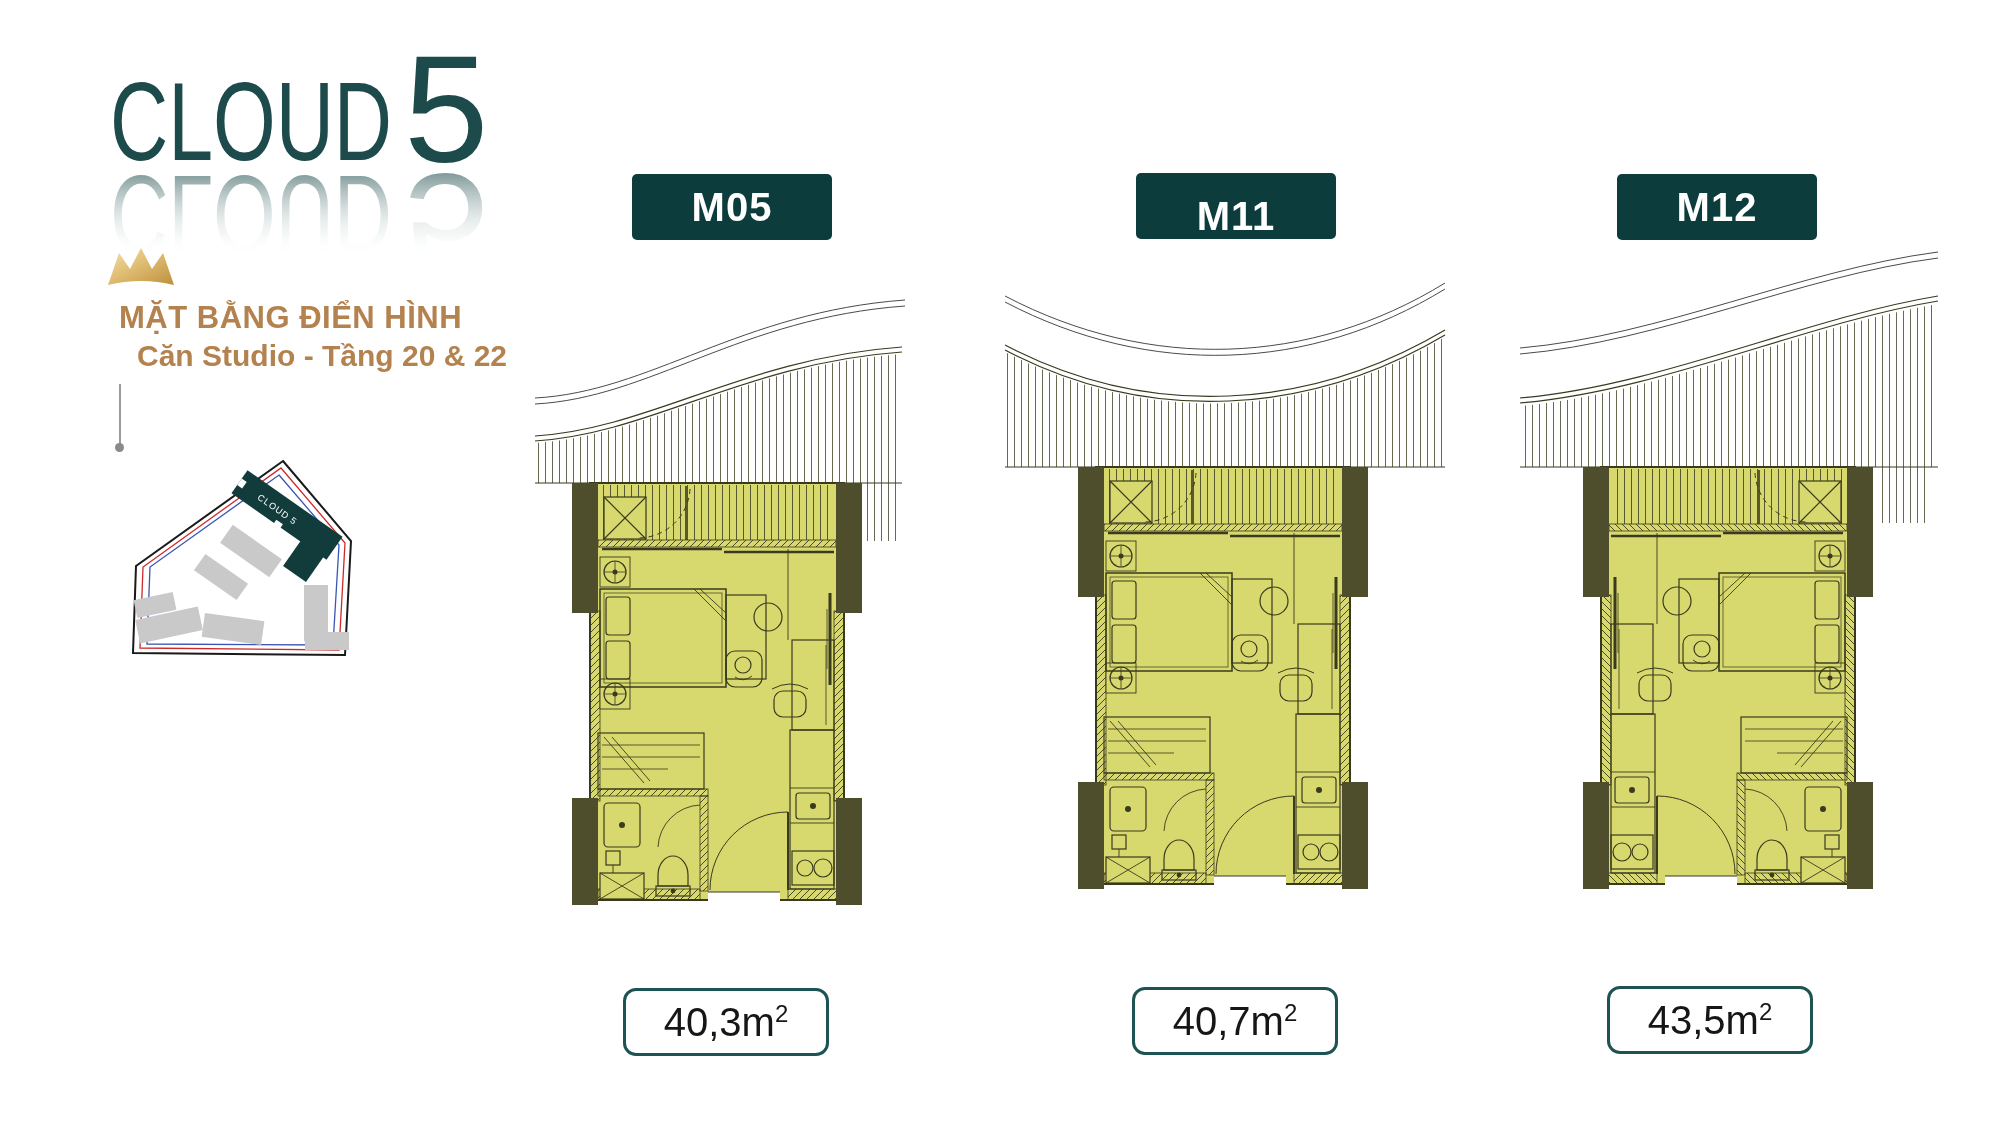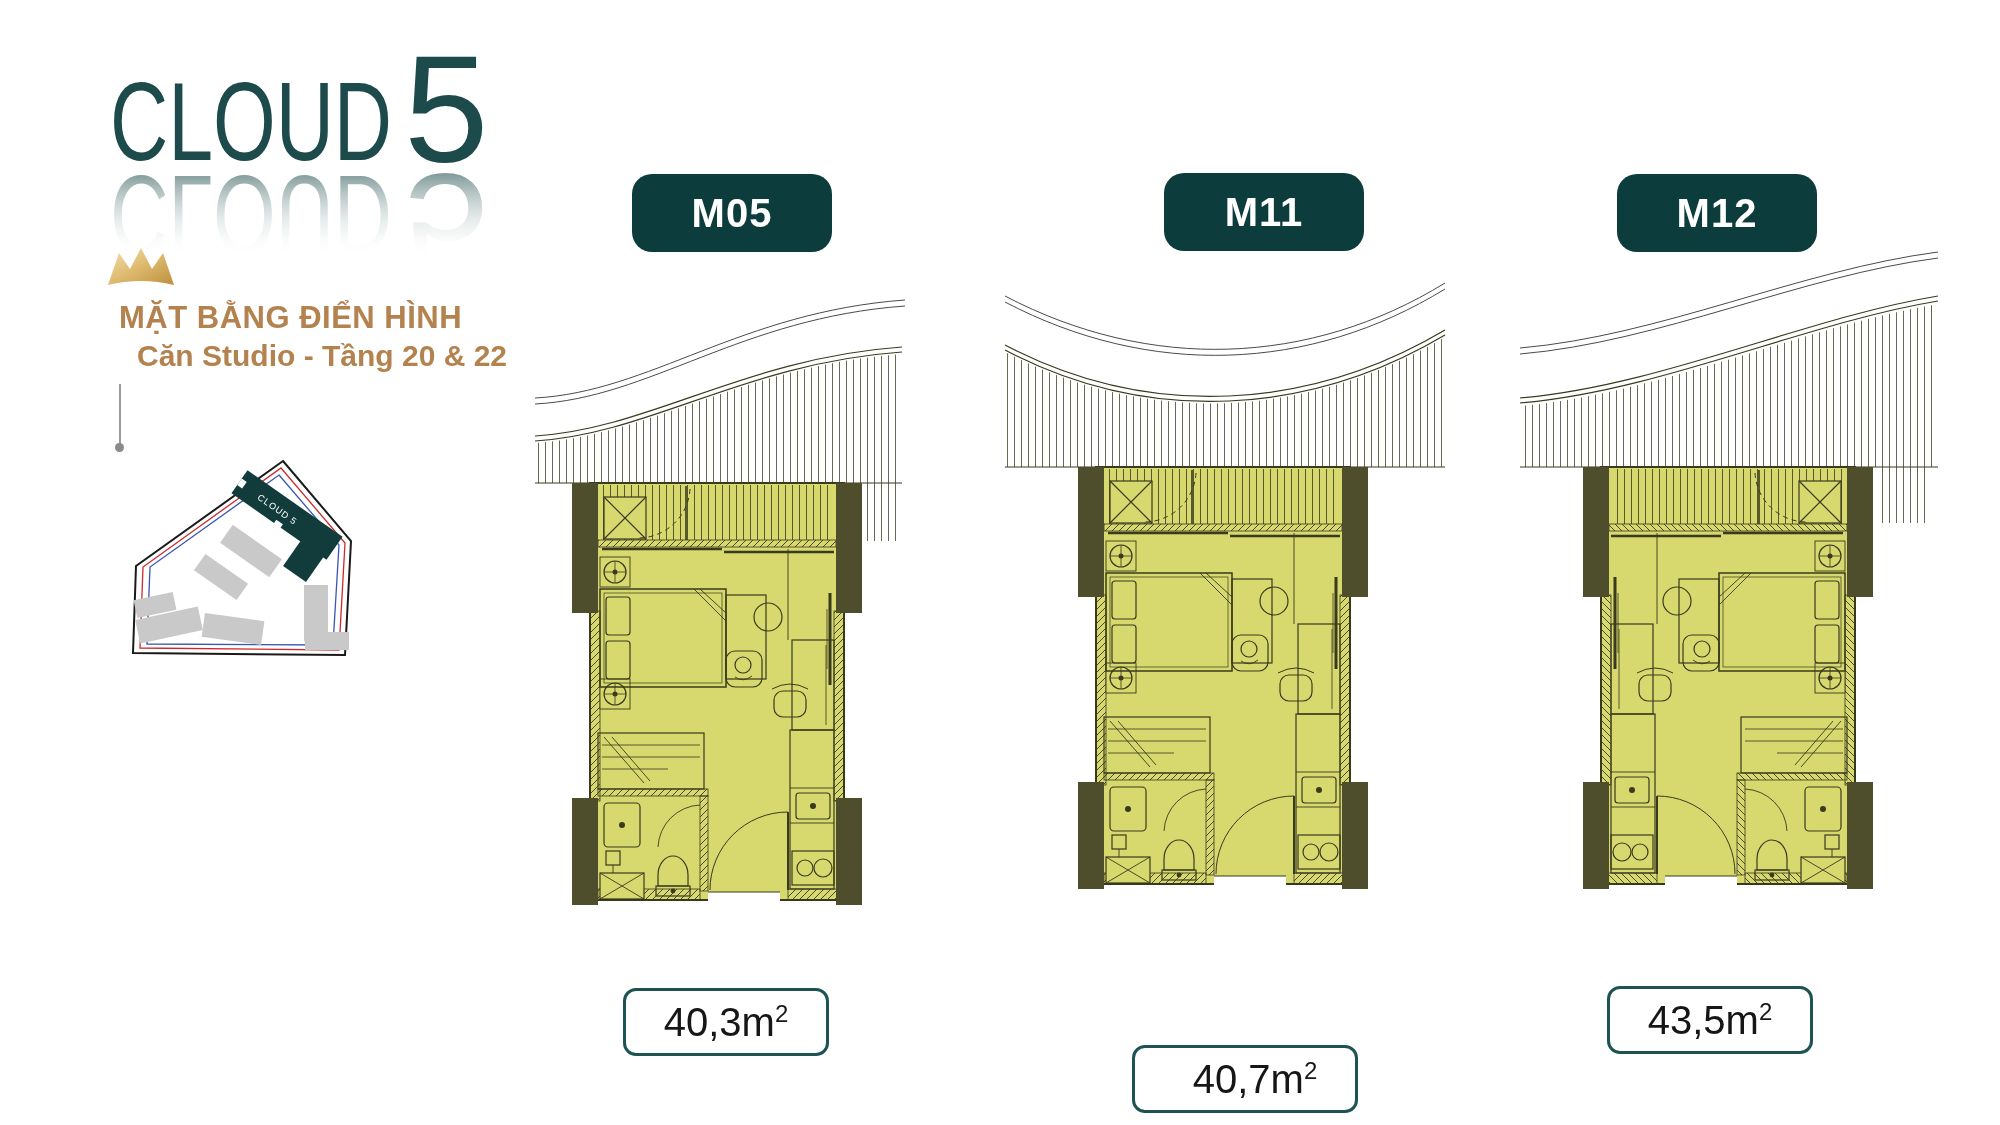--- a/index.html
+++ b/index.html
@@ -8,21 +8,21 @@
     font-family:"Liberation Sans",sans-serif;overflow:hidden;
   }
   .abs{position:absolute;}
   
   .brand-title{left:113px;top:300px;font-size:31px;font-weight:bold;color:#b3824e;letter-spacing:.5px;margin-left:6px;}
   .brand-subtitle{left:113px;top:339px;font-size:30px;font-weight:bold;color:#b3824e;margin-left:24px;}
   .pointer-line{left:119px;top:384px;width:2px;height:60px;background:#9b9b9b;}
   .pointer-dot{left:115px;top:443px;width:9px;height:9px;border-radius:50%;background:#8a8a8a;}
   
   .badge{
-    width:200px;height:78px;background:#0d3c3c;border-radius:20px;
+    width:200px;height:66px;background:#0d3c3c;border-radius:5px;
     display:flex;align-items:center;justify-content:center;
     color:#ffffff;font-weight:bold;font-size:40px;letter-spacing:1px;
   }
   
   .area-label{
     width:200px;height:62px;background:#ffffff;border:3px solid #1e5353;border-radius:13px;
     display:flex;align-items:center;justify-content:center;
     color:#161616;font-size:40px;
   }
   .area-label sup{font-size:24px;line-height:1;margin-top:-16px;}
@@ -102,21 +102,21 @@
     <rect x="26" y="12" width="28" height="32" fill="#123c3c"></rect>
     <rect x="-58" y="-4" width="6" height="8" fill="#ffffff"></rect>
     <rect x="-6" y="10" width="8" height="5" fill="#ffffff"></rect>
     <text x="-34" y="4" font-size="9" fill="#ffffff" letter-spacing="1">CLOUD 5</text>
   </g>
 </svg>
 
 <div class="abs badge" style="left:632px;top:174px;">
   <span>M05</span>
 </div>
-<div class="abs badge" style="left:1164px;top:173px;">
+<div class="abs badge" style="left:1136px;top:173px;align-items:flex-end;">
   <span>M11</span>
 </div>
 <div class="abs badge" style="left:1617px;top:174px;">
   <span>M12</span>
 </div>
 
 <svg class="abs" style="left:500px;top:250px;" width="1460" height="712" viewBox="0 0 1460 712">
   <defs>
     <pattern id="vl" width="7" height="10" patternUnits="userSpaceOnUse">
       <path d="M3.5,0 V10" stroke="#3a3a1e" stroke-width="0.9"></path>
@@ -235,20 +235,20 @@
     <rect x="1379" y="217" width="48" height="56" fill="url(#vl)" opacity="0.85"></rect>
     <path d="M1020,217 H1438" stroke="#3a3a1e" stroke-width="1.2"></path>
     <use href="#unitA" transform="translate(1373,217) scale(-1,1)"></use>
   </g>
 </svg>
 
 <div class="abs area-label" style="left:623px;top:988px;">
   <span>40,3m</span>
     <sup>2</sup>
 </div>
-<div class="abs area-label" style="left:1132px;top:1045px;padding-left:20px;">
+<div class="abs area-label" style="left:1132px;top:987px;">
   <span>40,7m</span>
     <sup>2</sup>
 </div>
 <div class="abs area-label" style="left:1607px;top:986px;">
   <span>43,5m</span>
     <sup>2</sup>
 </div>
 
 </body></html>

